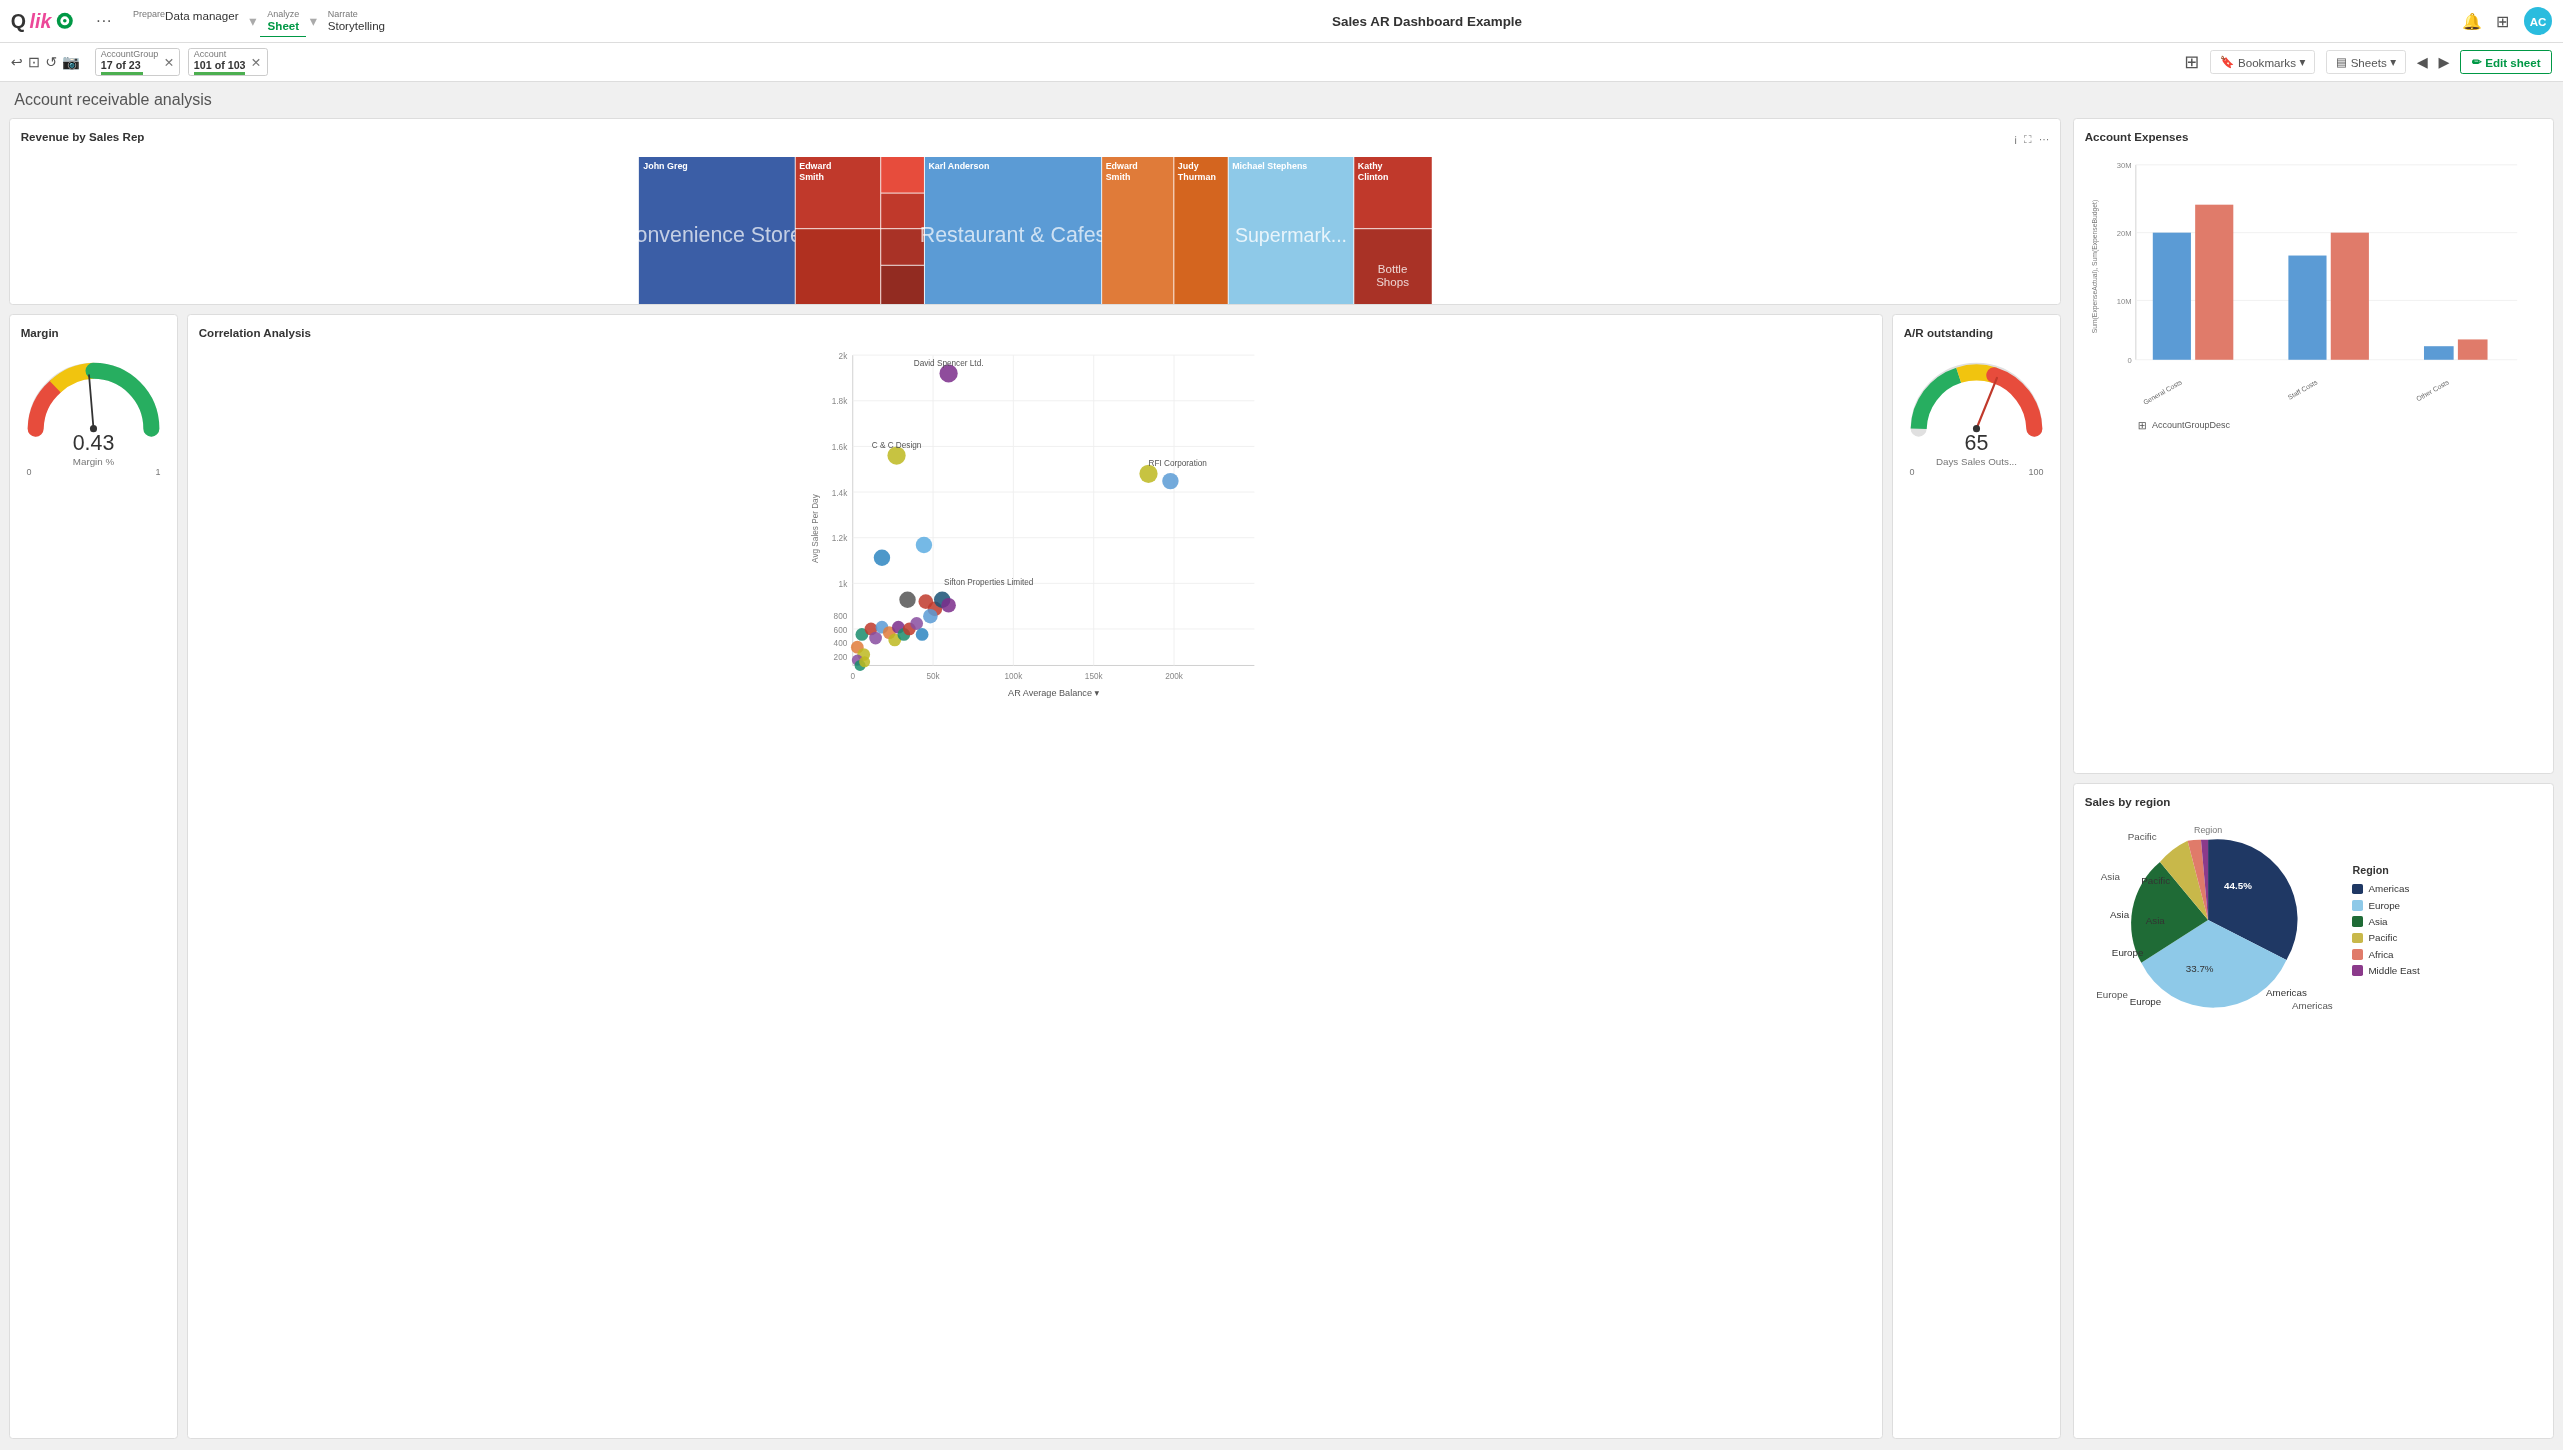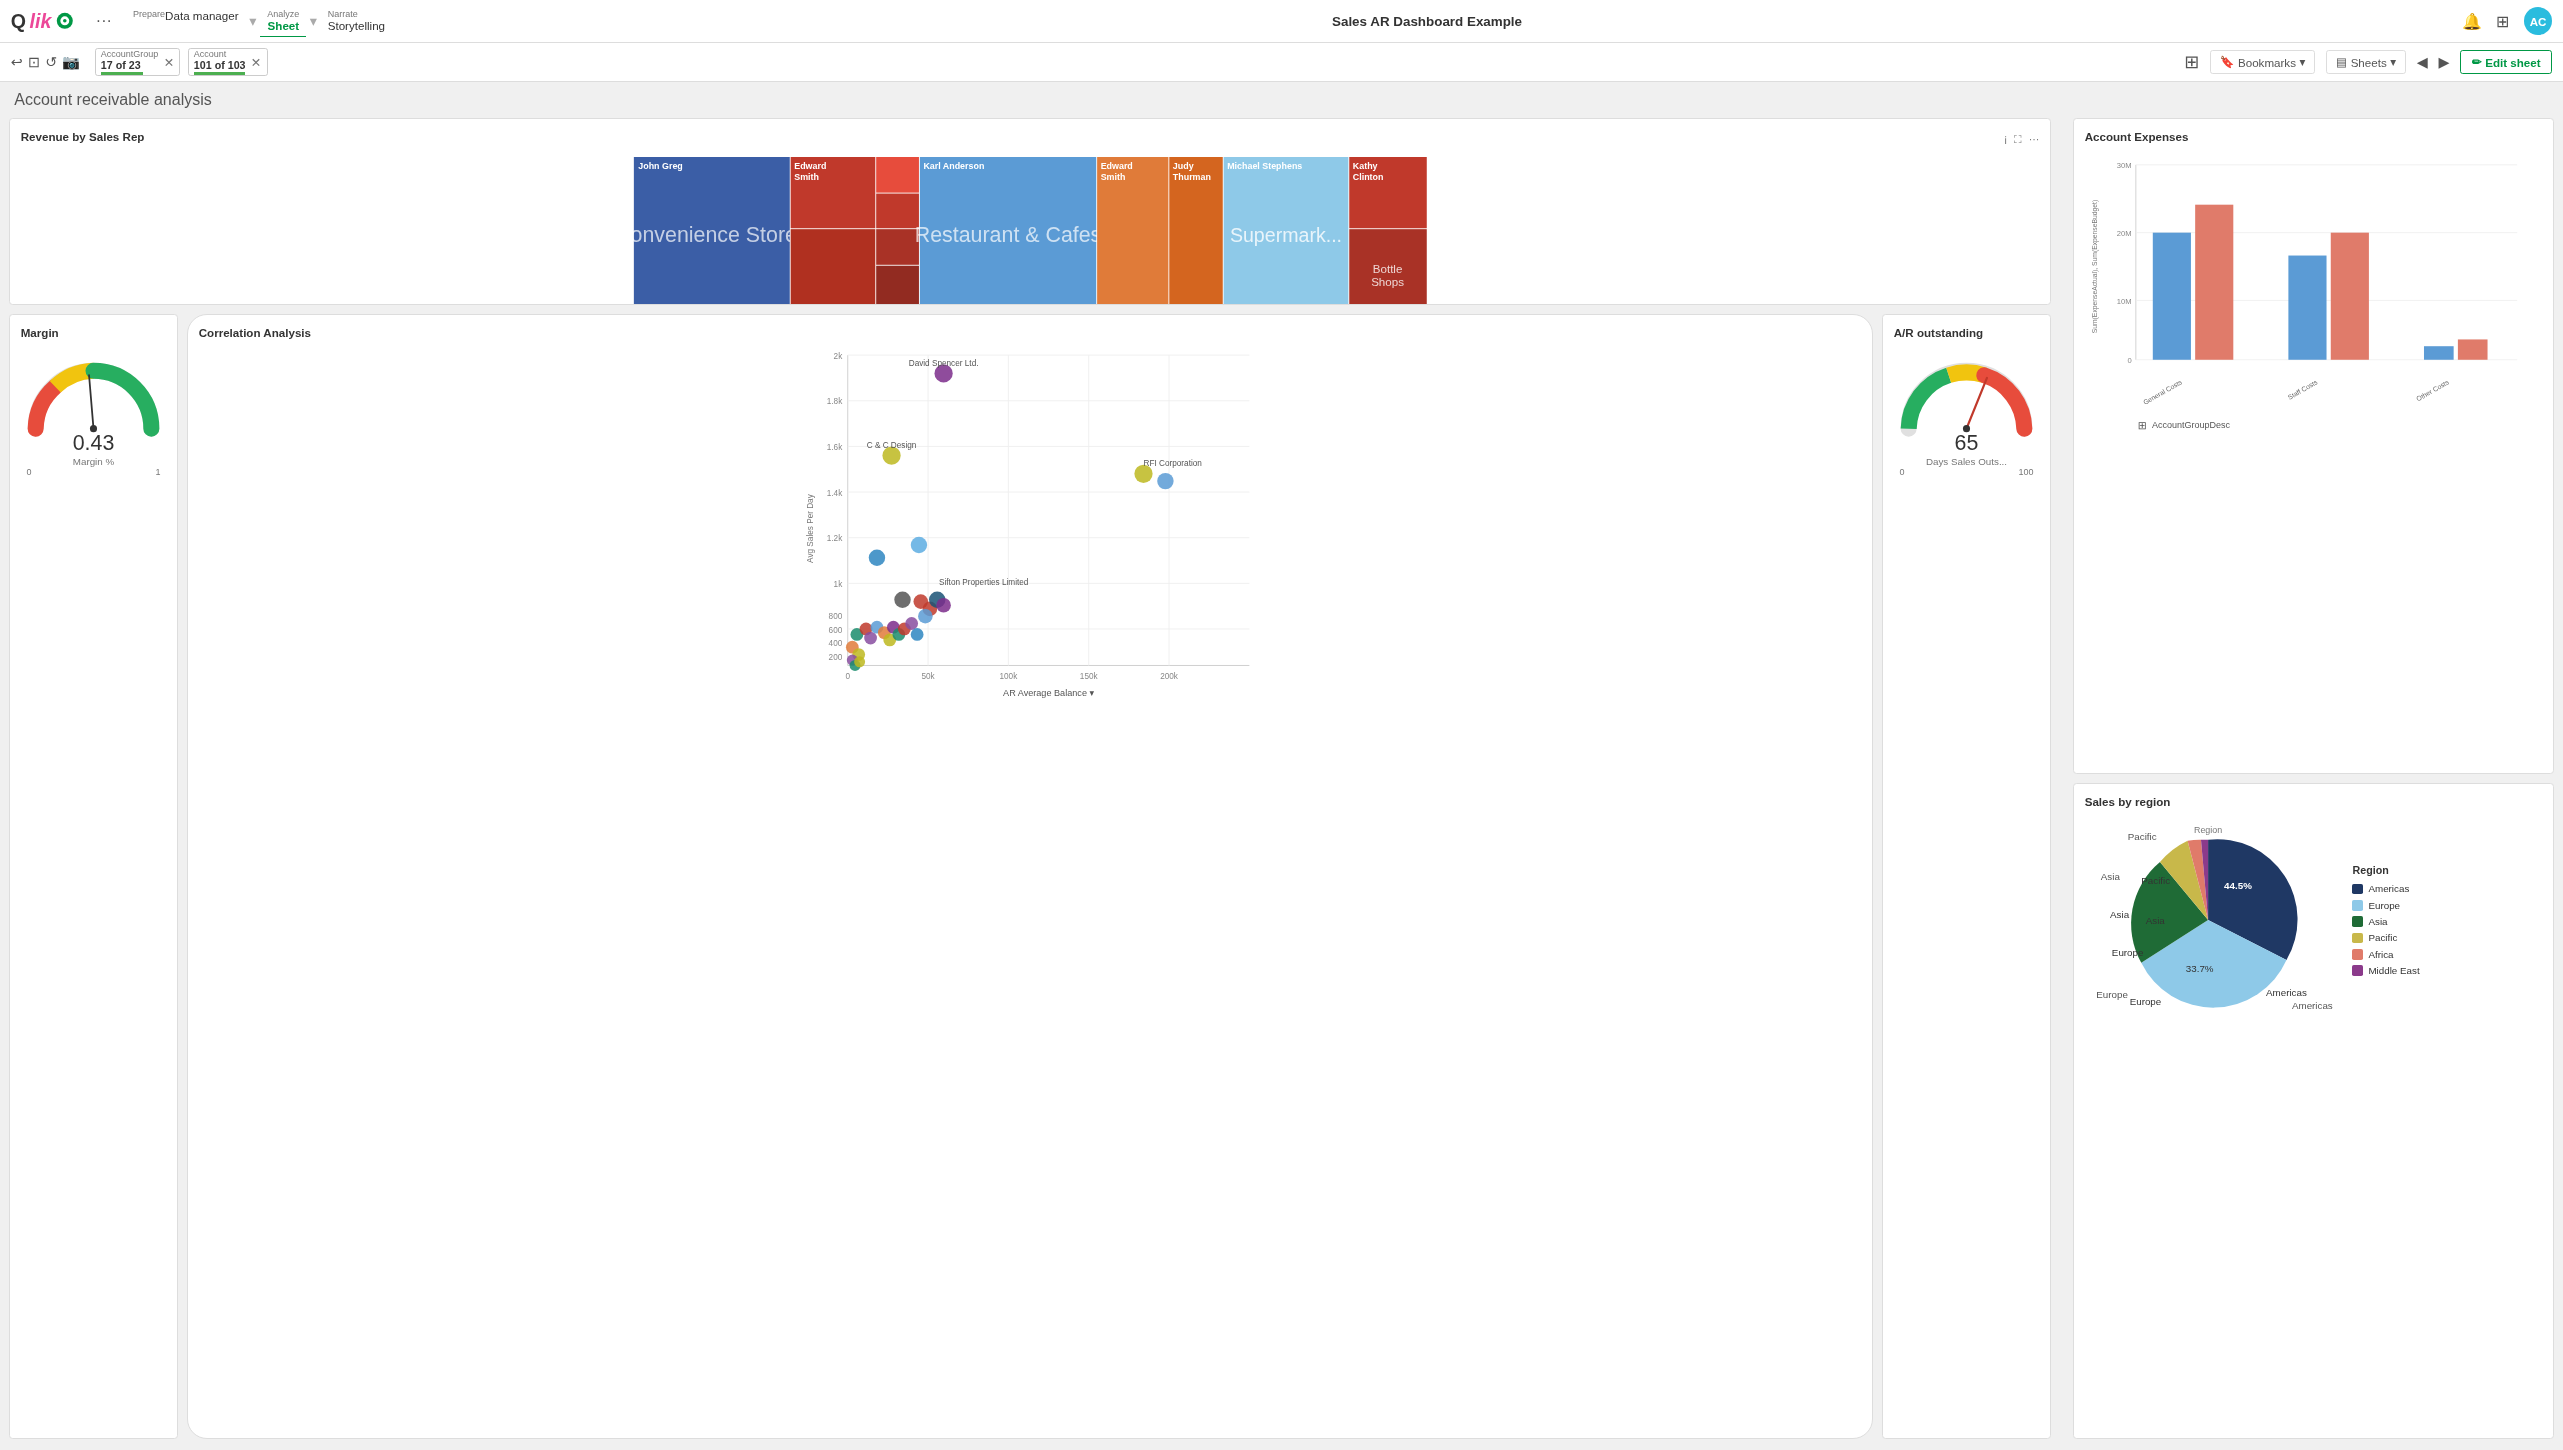--- a/index.html
+++ b/index.html
@@ -34,38 +34,38 @@
     .filter-chip-close { color: #777; font-size: 12.5px; cursor: pointer; }
     .filter-spacer { flex: 1; }
     .filter-right { display: flex; align-items: center; gap: 10.7px; }
     .filter-right-btn { display: flex; align-items: center; gap: 3.6px; cursor: pointer; color: #555; font-size: 11.6px; border: 0.9px solid #ddd; padding: 3.6px 9px; border-radius: 2.7px; }
     .edit-sheet-btn { display: flex; align-items: center; gap: 3.6px; cursor: pointer; color: #009845; font-size: 11.6px; border: 1.8px solid #009845; padding: 3.6px 10.7px; border-radius: 2.7px; font-weight: 600; }
 
     
     .page-title { padding: 9px 14.3px 5.3px; font-size: 16px; color: #555; font-weight: 300; }
 
     
-    .main-content { display: flex; gap: 22px; padding: 4px 9px 9px; height: calc(100vh - 116px); }
+    .main-content { display: flex; gap: 12px; padding: 4px 9px 9px; height: calc(100vh - 116px); }
     .left-col { display: flex; flex-direction: column; gap: 9px; flex: 1; min-width: 0; }
     .right-col { display: flex; flex-direction: column; gap: 9px; width: 481px; }
 
     
     .card { background: #fff; border-radius: 3.6px; border: 0.9px solid #ddd; padding: 10.7px; }
     .card-title { font-size: 11.6px; font-weight: 600; color: #333; margin-bottom: 7.1px; }
     .card-header { display: flex; align-items: center; justify-content: space-between; margin-bottom: 7.1px; }
     .card-header-icons { display: flex; gap: 7.1px; color: #777; }
 
     
     .treemap-card { flex: 0 0 auto; height: 187px; }
     .treemap-container { height: 147px; position: relative; overflow: hidden; display: flex; }
 
     
     .bottom-left { display: flex; gap: 9px; flex: 1; }
     .gauge-card { width: 169px; flex-shrink: 0; }
-    .correlation-card { flex: 1; border-radius: 20px; }
+    .correlation-card { flex: 1; }
 
     
     .gauge-container { display: flex; flex-direction: column; align-items: center; padding: 7.1px; }
     .gauge-range { display: flex; justify-content: space-between; width: 134px; font-size: 9px; color: #777; }
 
     
     .expenses-card { flex: 1; }
 
     
     .region-card { flex: 0 0 auto; }

